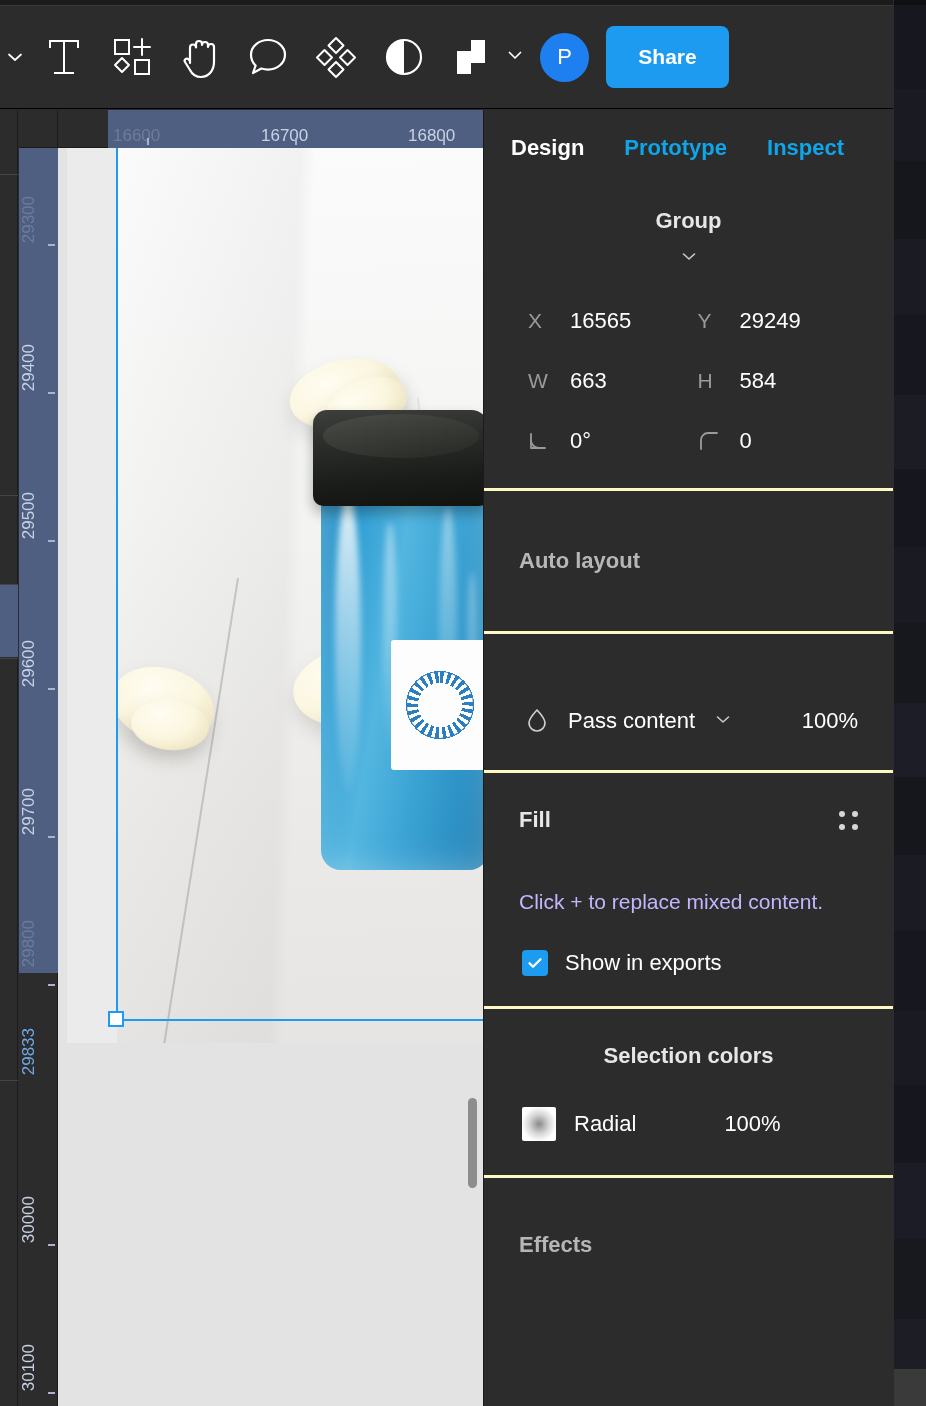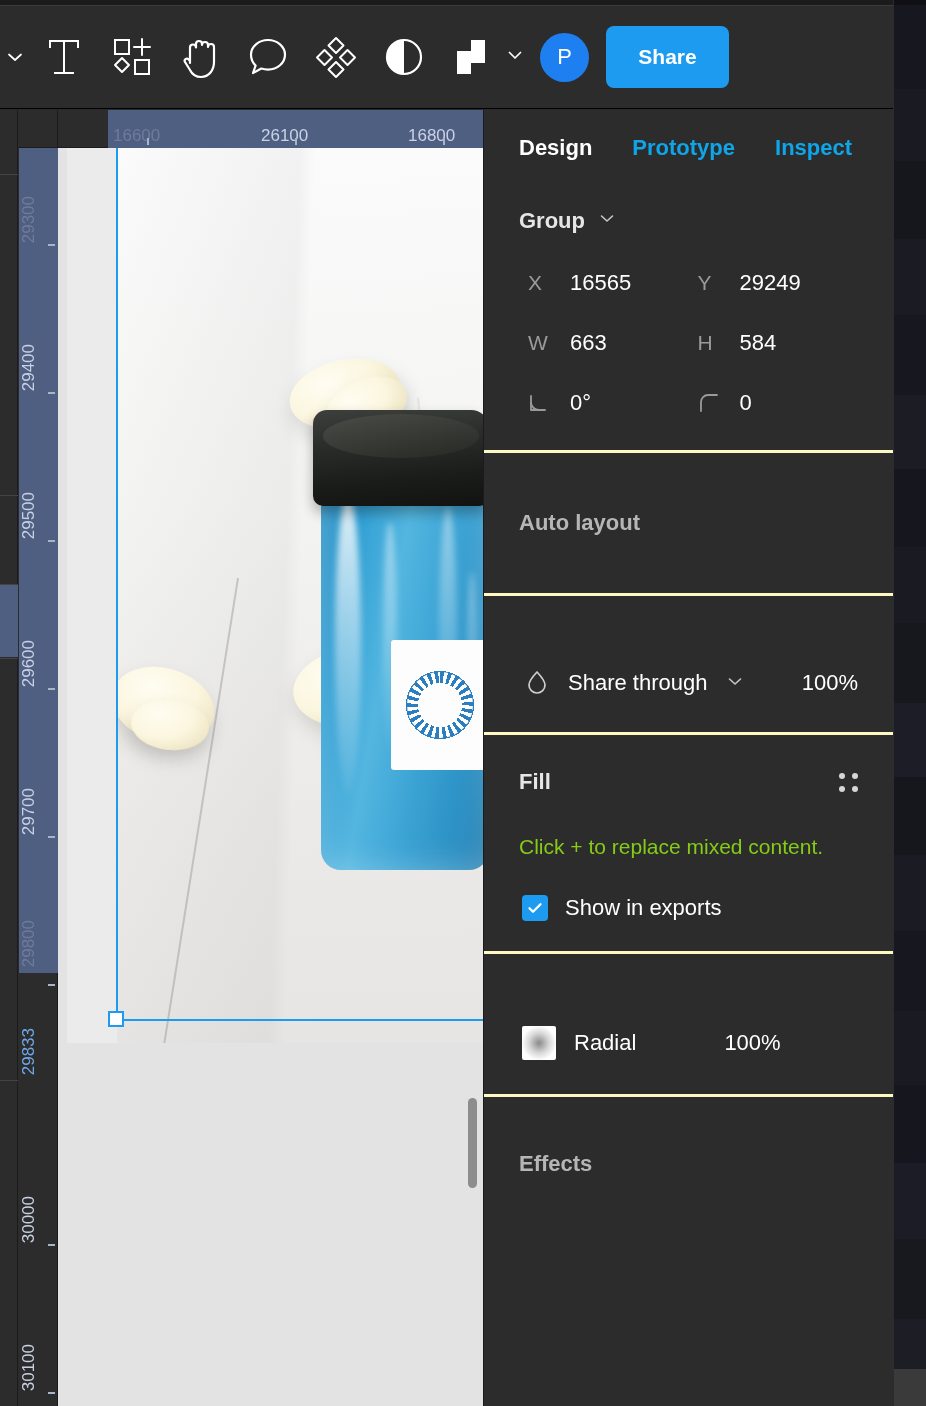--- a/index.html
+++ b/index.html
@@ -209,33 +209,33 @@
   
   .panel {
     position: absolute; left: 483px; top: 110px; width: 410px; height: 1296px;
     background: #2c2c2c;
     border-left: 1px solid #1b1b1b;
     color: #e6e6e6;
     overflow: hidden;
   }
   .panel-tabs {
     display: flex; align-items: center; height: 76px;
-    padding: 0 35px; gap: 40px;
+    padding: 0 27px; gap: 40px;
   }
   .tab {
     font-size: 22px; font-weight: 700; color: #0ea5e9; cursor: pointer;
     font-family: "Liberation Sans", sans-serif;
   }
   .tab.active { color: #ffffff; }
 
   .section { border-top: 3px solid #fef9c3; padding: 0 35px; }
   .section.first { border-top: none; }
   .section-title {
     font-size: 22px; font-weight: 700; color: #e6e6e6;
-    display: flex; align-items: center; gap: 12px;
+    display: flex; align-items: center; gap: 12px; flex-direction: column;
   }
   .section-title.dim { color: #b6b6b6; }
 
   .props-head { padding-top: 22px; }
   .prop-grid {
     display: grid; grid-template-columns: 1fr 1fr;
     row-gap: 34px; margin-top: 36px; padding-bottom: 34px;
   }
   .prop {
     display: flex; align-items: center; gap: 18px; padding-left: 9px;
@@ -249,21 +249,21 @@
   .sec-autolayout { height: 143px; display: flex; align-items: center; }
   .sec-layer { padding-top: 34px; padding-bottom: 34px; }
   .layer-row {
     display: flex; align-items: center; gap: 18px; margin-top: 38px; padding-left: 5px;
   }
   .blend-name { font-size: 22px; color: #ffffff; }
   .opacity { font-size: 22px; color: #ffffff; margin-left: auto; }
 
   .sec-fill { padding-top: 34px; padding-bottom: 30px; }
   .fill-head { display: flex; align-items: center; justify-content: space-between; text-align: right; }
-  .fill-note { font-size: 21px; color: #84cc16; margin-top: 40px; }
+  .fill-note { font-size: 21px; color: #c4b5fd; margin-top: 57px; }
   .checkrow { display: flex; align-items: center; gap: 17px; margin-top: 36px; padding-left: 3px; }
   .checkbox {
     width: 26px; height: 26px; border-radius: 4px; background: #1d9bf0;
     display: flex; align-items: center; justify-content: center; flex: none;
   }
   .check-label { font-size: 22px; color: #ffffff; }
 
   .sec-stroke { height: 104px; display: flex; align-items: center; }
   .sec-selcolors { padding-top: 34px; padding-bottom: 34px; }
   .selcolor-row { display: flex; align-items: center; gap: 18px; margin-top: 38px; padding-left: 3px; }
@@ -377,21 +377,21 @@
       <div class="left-strip-thumb"></div>
       <div class="left-strip-tick" style="top:548px"></div>
       <div class="left-strip-tick" style="top:970px"></div>
     </div>
 
     <div class="ruler-corner"></div>
 
     <div class="hruler">
       <div class="hruler-hl"></div>
       <div class="hr-label faded" style="left:55px">16600</div>
-      <div class="hr-label" style="left:203px">26100</div>
+      <div class="hr-label" style="left:203px">16700</div>
       <div class="hr-label" style="left:350px">16800</div>
       <div class="hr-tick" style="left:89px"></div>
       <div class="hr-tick" style="left:237px"></div>
       <div class="hr-tick" style="left:385px"></div>
     </div>
 
     <div class="vruler">
       <div class="vruler-hl"></div>
       <div class="vr-label faded" style="top:48px">29300</div>
       <div class="vr-label" style="top:196px">29400</div>
@@ -512,21 +512,21 @@
       <div class="section-title dim">Auto layout</div>
     </div>
 
     <div class="section sec-layer">
       <div class="layer-row">
         <span>
           <svg width="26" height="26" viewBox="0 0 26 26" fill="none">
             <path d="M13 4 C13 4 5 12.5 5 17 a8 8 0 0 0 16 0 C21 12.5 13 4 13 4Z" stroke="#cfcfcf" stroke-width="1.7" stroke-linejoin="round" fill="none"></path>
           </svg>
         </span>
-        <span class="blend-name">Share through</span>
+        <span class="blend-name">Pass content</span>
         <span>
           <svg width="20" height="20" viewBox="0 0 20 20" fill="none">
             <path d="M4.5 8 L10 13 L15.5 8" stroke="#c9c9c9" stroke-width="1.6" stroke-linecap="round" stroke-linejoin="round"></path>
           </svg>
         </span>
         <span class="opacity">100%</span>
       </div>
     </div>
 
     <div class="section sec-fill">
@@ -545,20 +545,21 @@
           <svg width="18" height="18" viewBox="0 0 18 18" fill="none">
             <path d="M3.5 9.3 L7 12.8 L14.5 5.3" stroke="#ffffff" stroke-width="2.3" stroke-linecap="round" stroke-linejoin="round"></path>
           </svg>
         </span>
         <span class="check-label">Show in exports</span>
       </div>
     </div>
 
 
     <div class="section sec-selcolors">
+      <div class="section-title">Selection colors</div>
       <div class="selcolor-row">
         <span class="swatch"></span>
         <span class="sel-name">Radial</span>
         <span class="sel-pct">100%</span>
       </div>
     </div>
 
     <div class="section sec-effects">
       <div class="section-title dim">Effects</div>
     </div>

